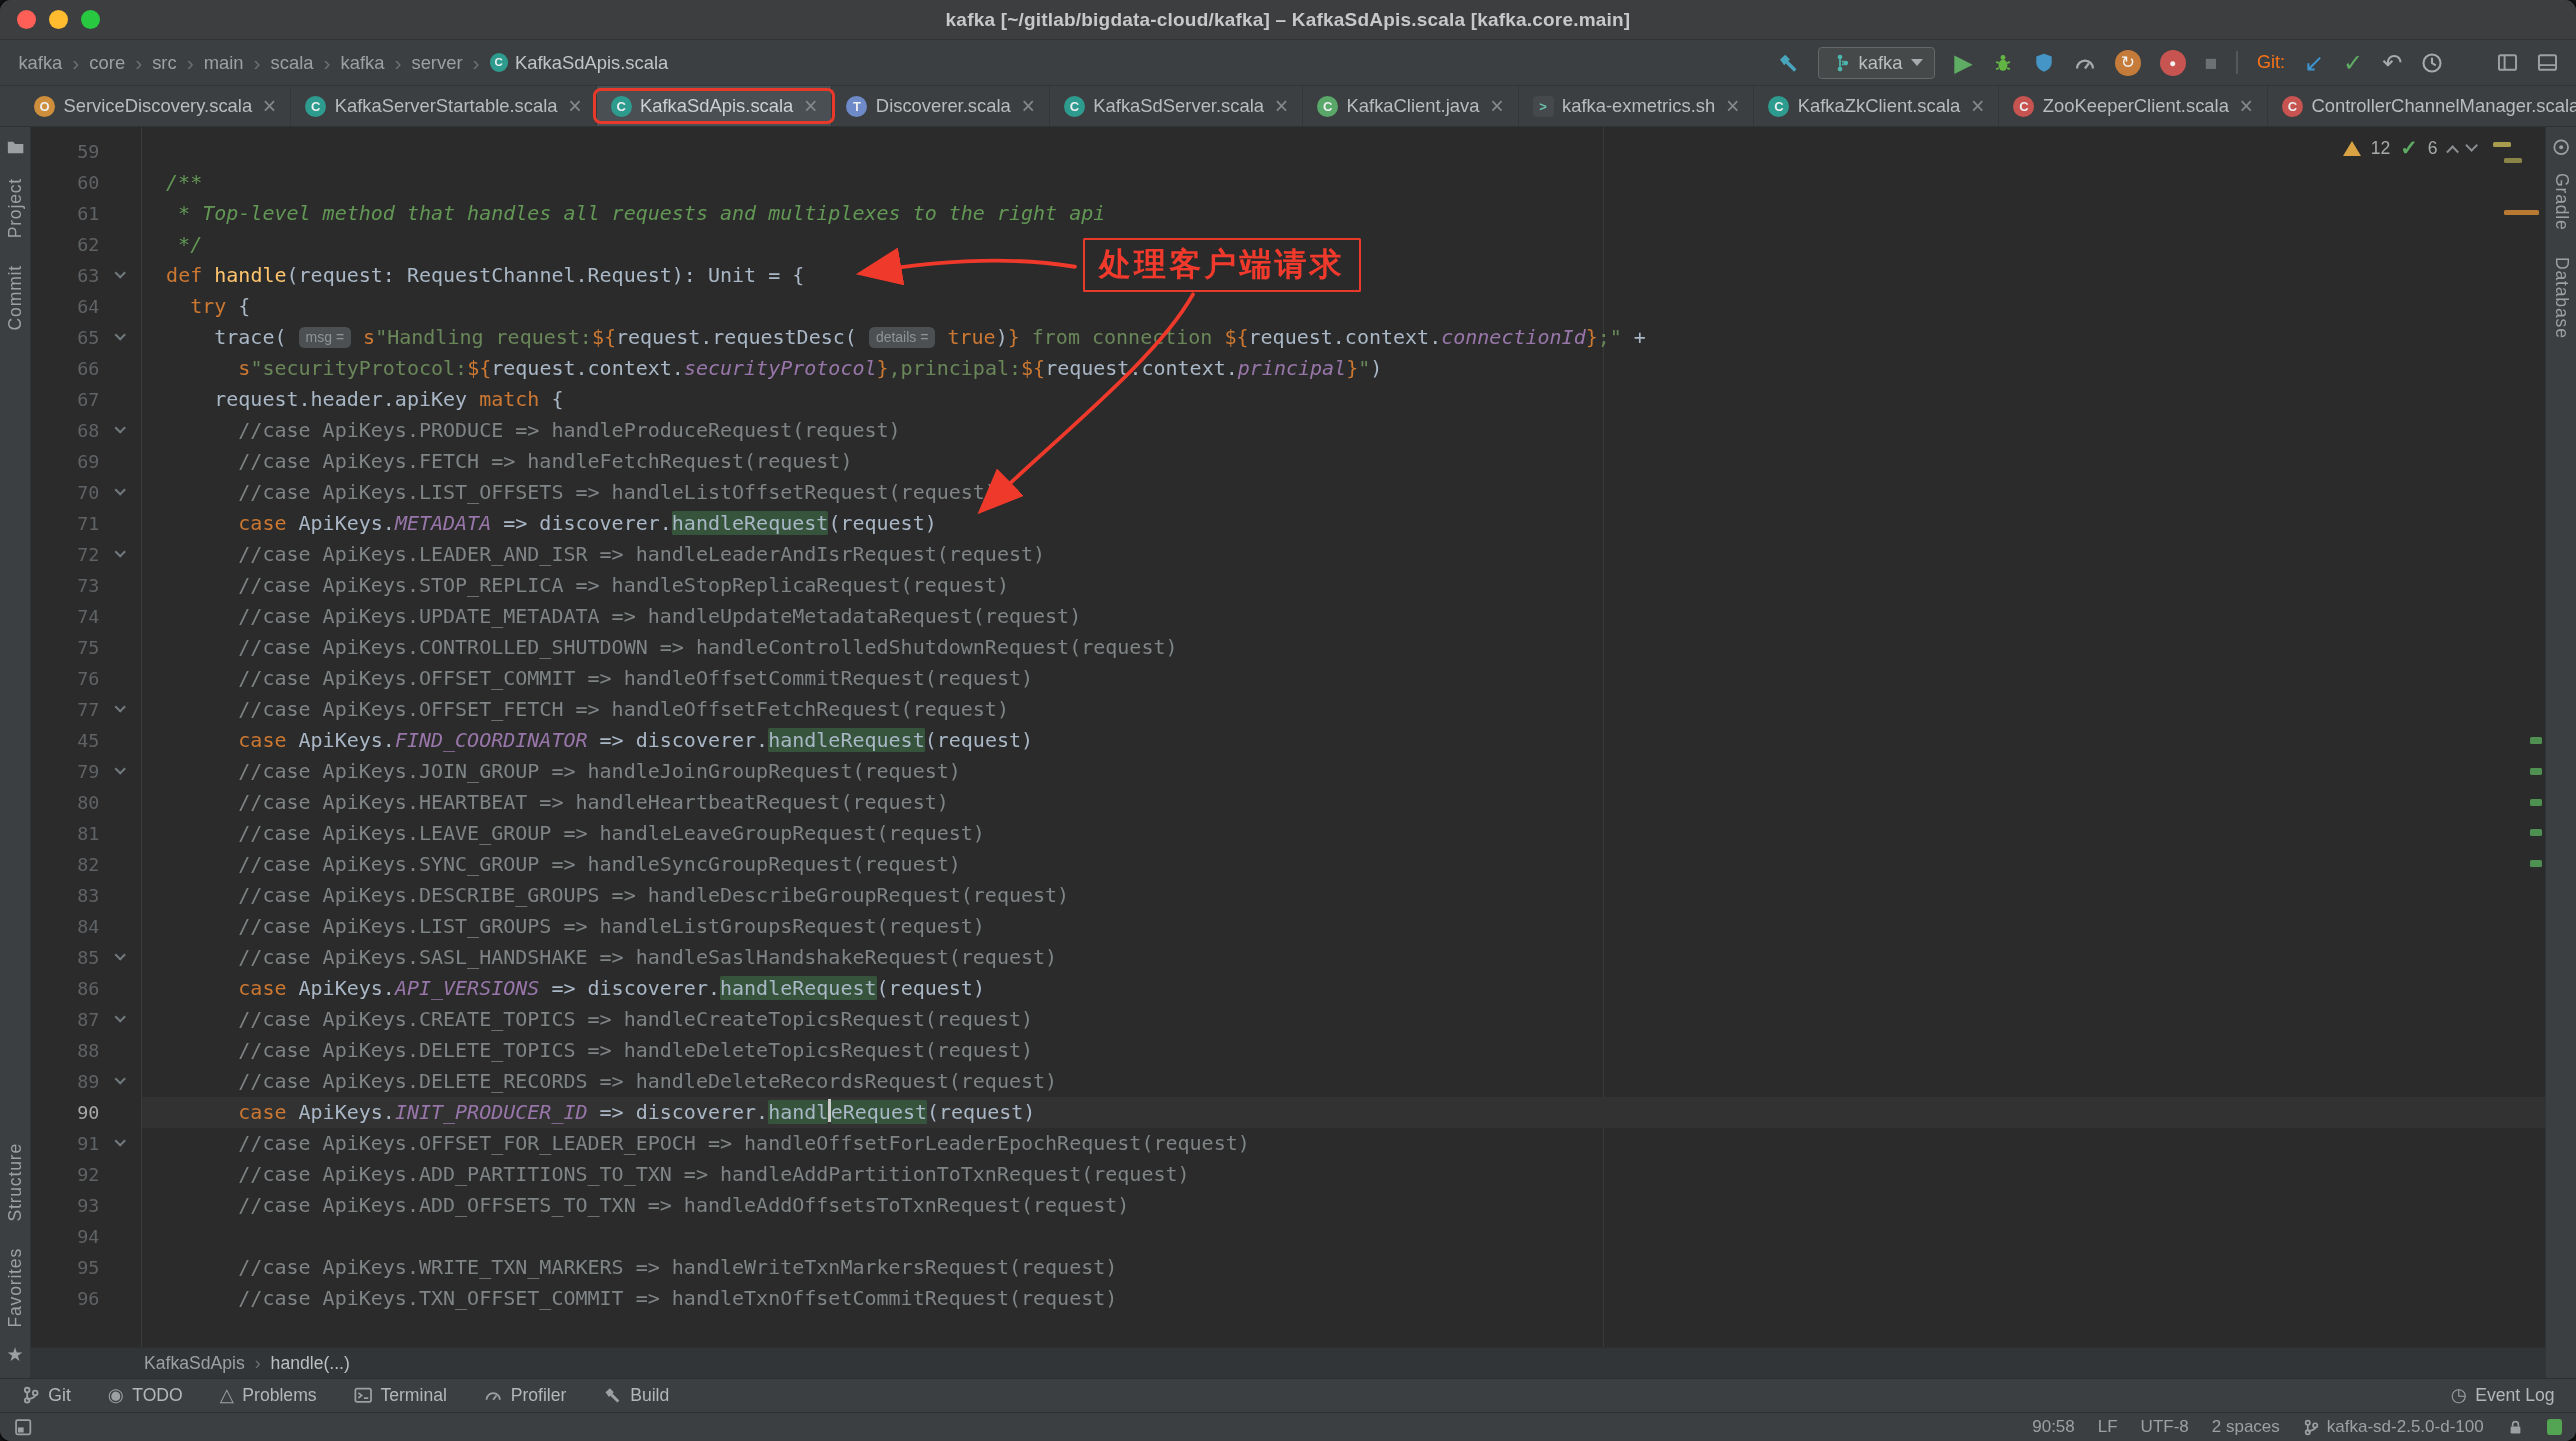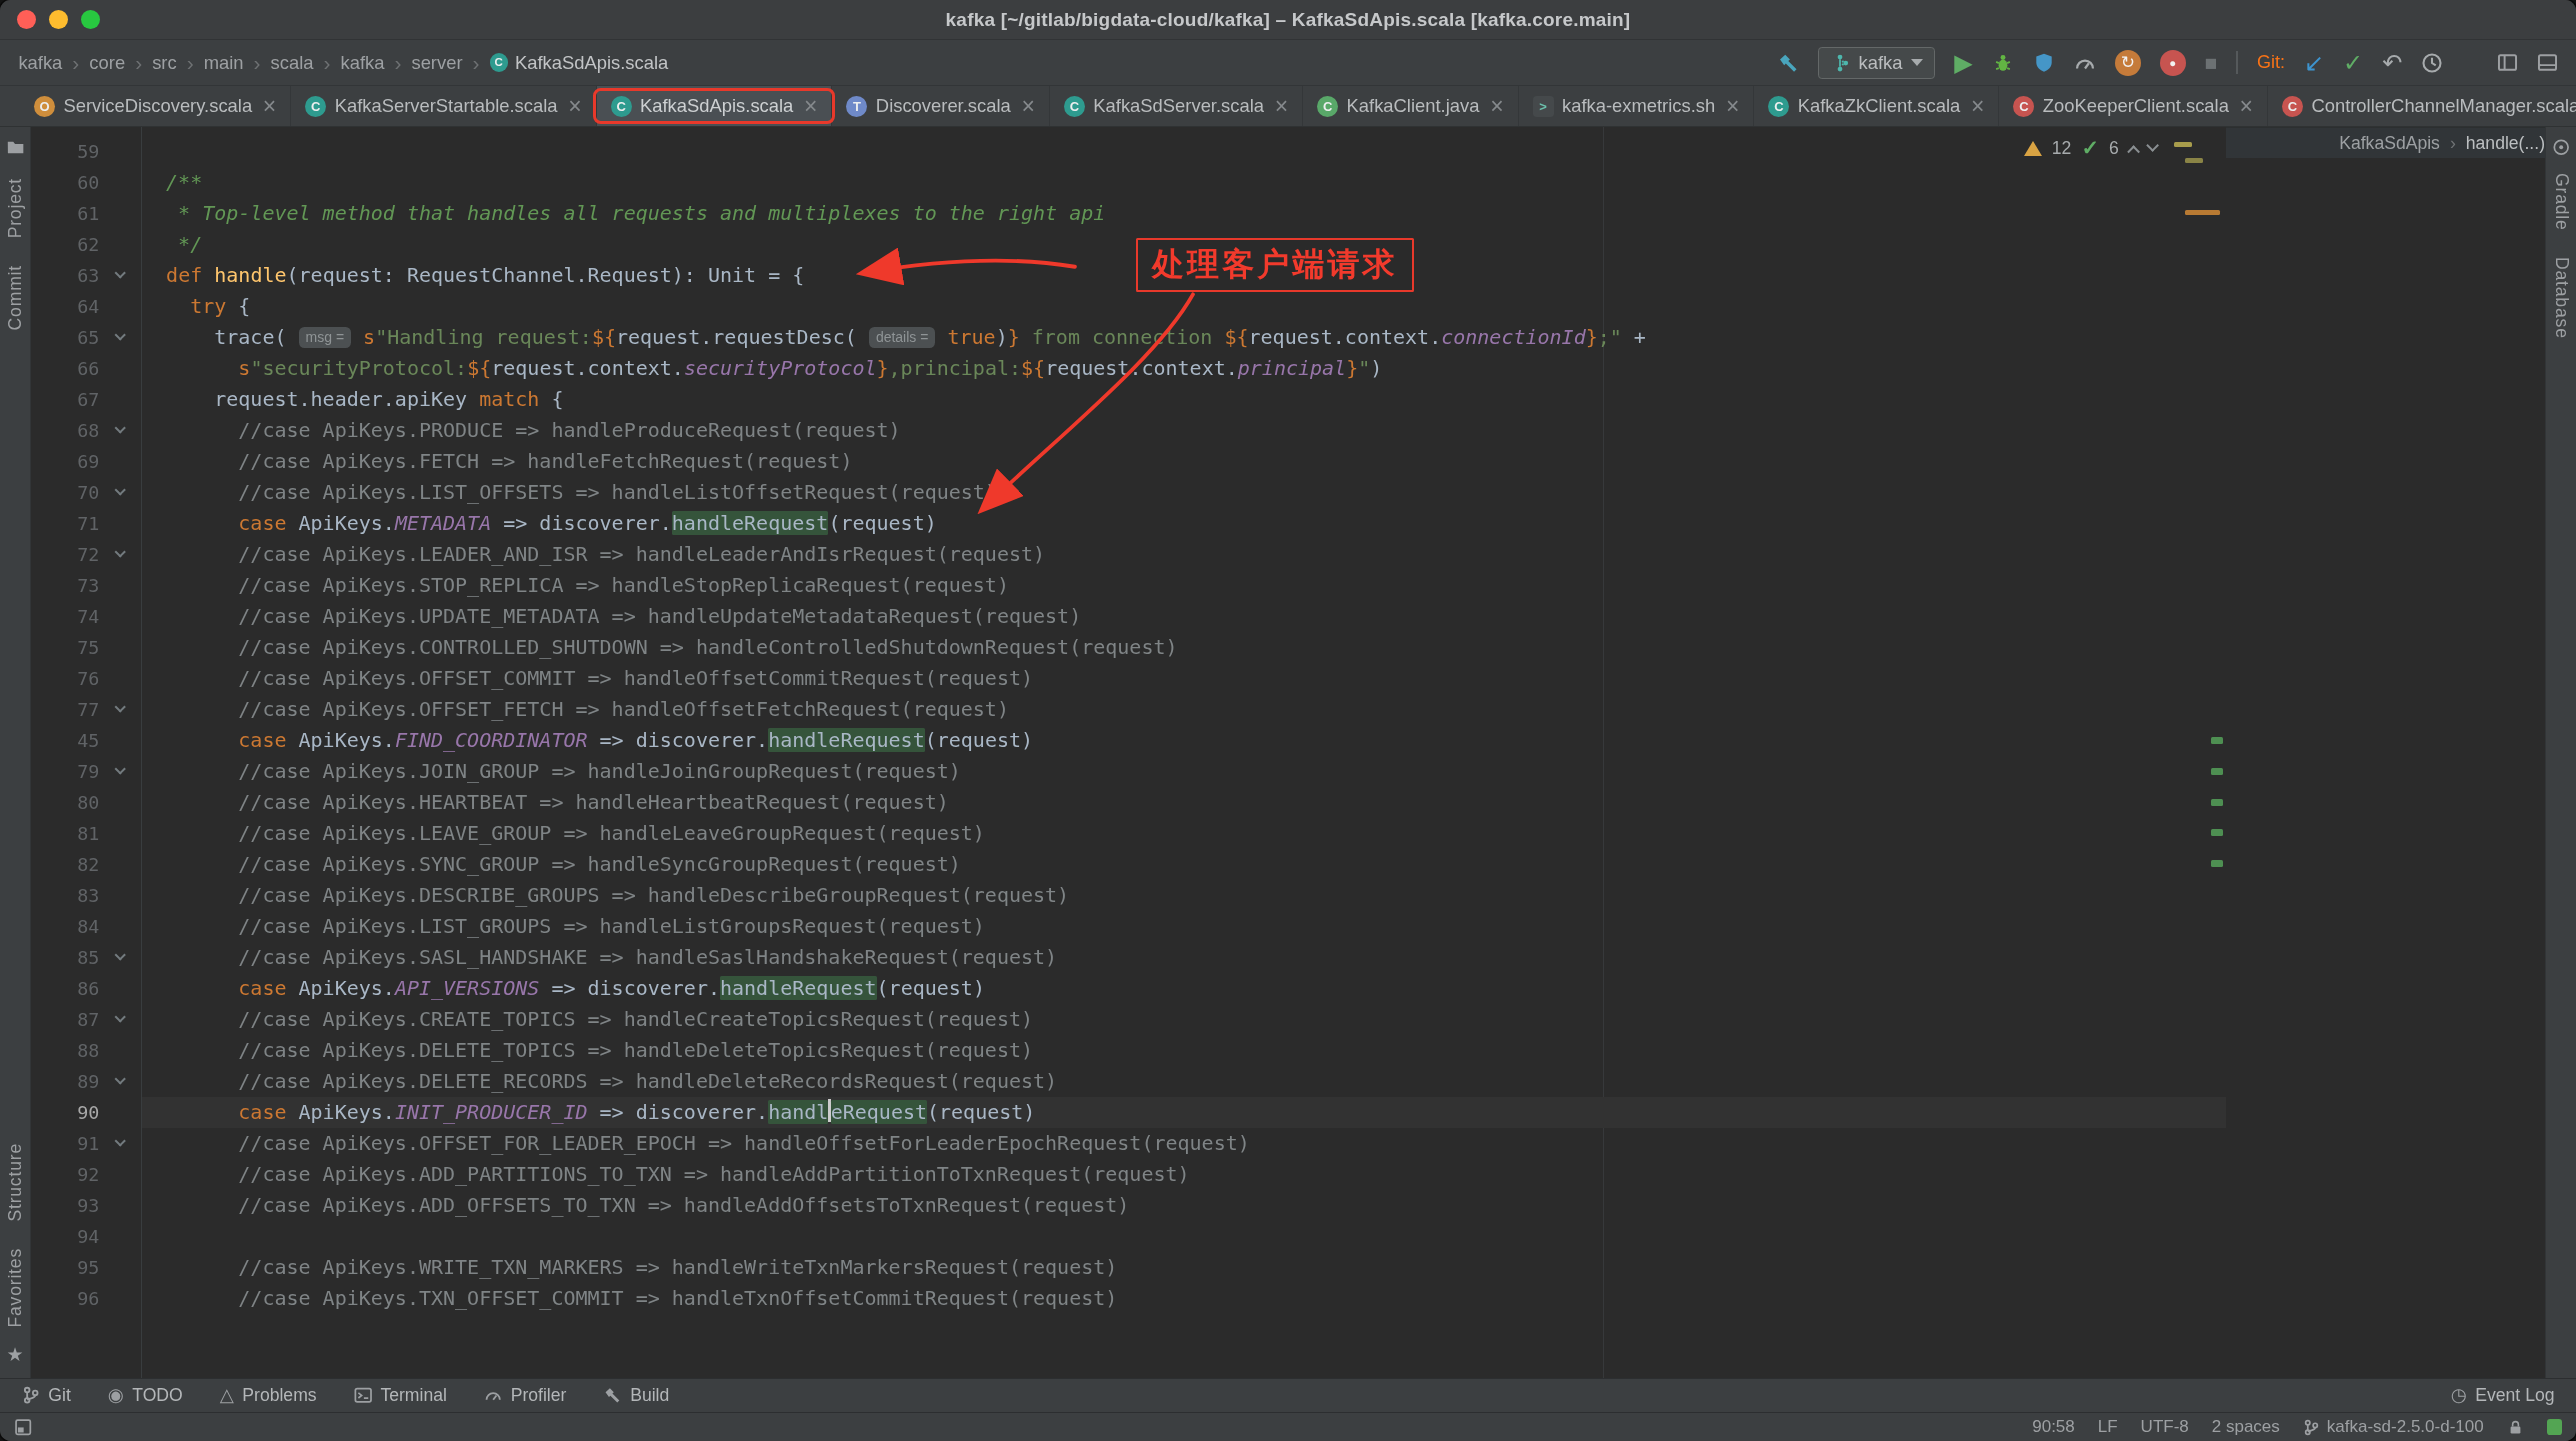--- a/index.html
+++ b/index.html
@@ -63,21 +63,21 @@
   .stripe.left{border-right:0.8px solid #323537}
   .stripe.right{border-left:0.8px solid #323537}
   .vgroup{display:flex;flex-direction:column;align-items:center;gap:26px}
   .vlabel{writing-mode:vertical-rl;font-size:17.6px;color:#9da0a3;letter-spacing:0.8px;cursor:default}
   .stripe.left .vlabel{transform:rotate(180deg)}
   .spacer{flex:1}
   .stripe-icon{color:#9da0a3;margin:10.7px 0 17px}
   .stripe.left .vgroup.top{margin-top:4.6px}
   .stripe .star{font-size:19px;color:#9da0a3;margin:15.3px 0 12.3px}
 
-  .editor-wrap{flex:1;display:flex;min-width:0;position:relative}
+  .editor-wrap{flex:1;display:flex;flex-direction:column;min-width:0;position:relative}
   .editor{flex:1;display:flex;background:#2b2b2b;position:relative;overflow:hidden}
   .margin-line{position:absolute;top:0;bottom:0;left:1572px;width:0.8px;background:#37393b}
   .gutter{width:111px;flex:none;padding-top:9.2px;border-right:0.8px solid #393d3f;z-index:1}
   .gutter-row{height:31px;display:flex}
   .ln{width:69px;text-align:right;font-family:"DejaVu Sans Mono",monospace;font-size:18.4px;line-height:31px;color:#606366}
   .gutter-row.cur .ln{color:#a8a8a8}
   .fold{width:42px;display:flex;justify-content:center}
   .chev{width:8.4px;height:8.4px;border-right:2.3px solid #737b7f;border-bottom:2.3px solid #737b7f;
         transform:rotate(45deg);margin-top:9.2px}
   .code{flex:1;padding-top:9.2px;min-width:0;z-index:1}
@@ -130,21 +130,21 @@
   .bb-right{margin-left:auto;display:flex;align-items:center;gap:8.4px}
 
   .statusbar{height:29px;flex:none;background:#3c3f41;border-top:0.8px solid #2c2e30;display:flex;
              align-items:center;padding:0 14px;font-size:17px;color:#9da0a3}
   .statusbar .ic{width:18.4px;height:18.4px;color:#9da0a3}
   .sb-right{margin-left:auto;display:flex;align-items:center;gap:23px}
   .sb-item{display:flex;align-items:center;gap:7px;cursor:default}
   .sb-ind{width:15.3px;height:15.3px;border-radius:3.1px;background:#53a553}
 
   
-  .ann-label{position:absolute;left:1136px;top:238px;z-index:60;border:2.3px solid #e8392b;color:#f23a2c;
+  .ann-label{position:absolute;left:1083px;top:238px;z-index:60;border:2.3px solid #e8392b;color:#f23a2c;
              font-size:32px;font-weight:bold;padding:3.1px 14px;letter-spacing:3.1px;border-radius:1.5px;
              font-family:"Liberation Sans",sans-serif;background:rgba(43,43,43,.15)}
   .ann-svg{position:absolute;left:0;top:0;z-index:55;pointer-events:none}
   .sprite{position:absolute;width:0;height:0;overflow:hidden}
 </style>
 </head>
 <body>
 
 <svg class="sprite" xmlns="http://www.w3.org/2000/svg">
   <symbol id="i-branch" viewBox="0 0 16 16">

